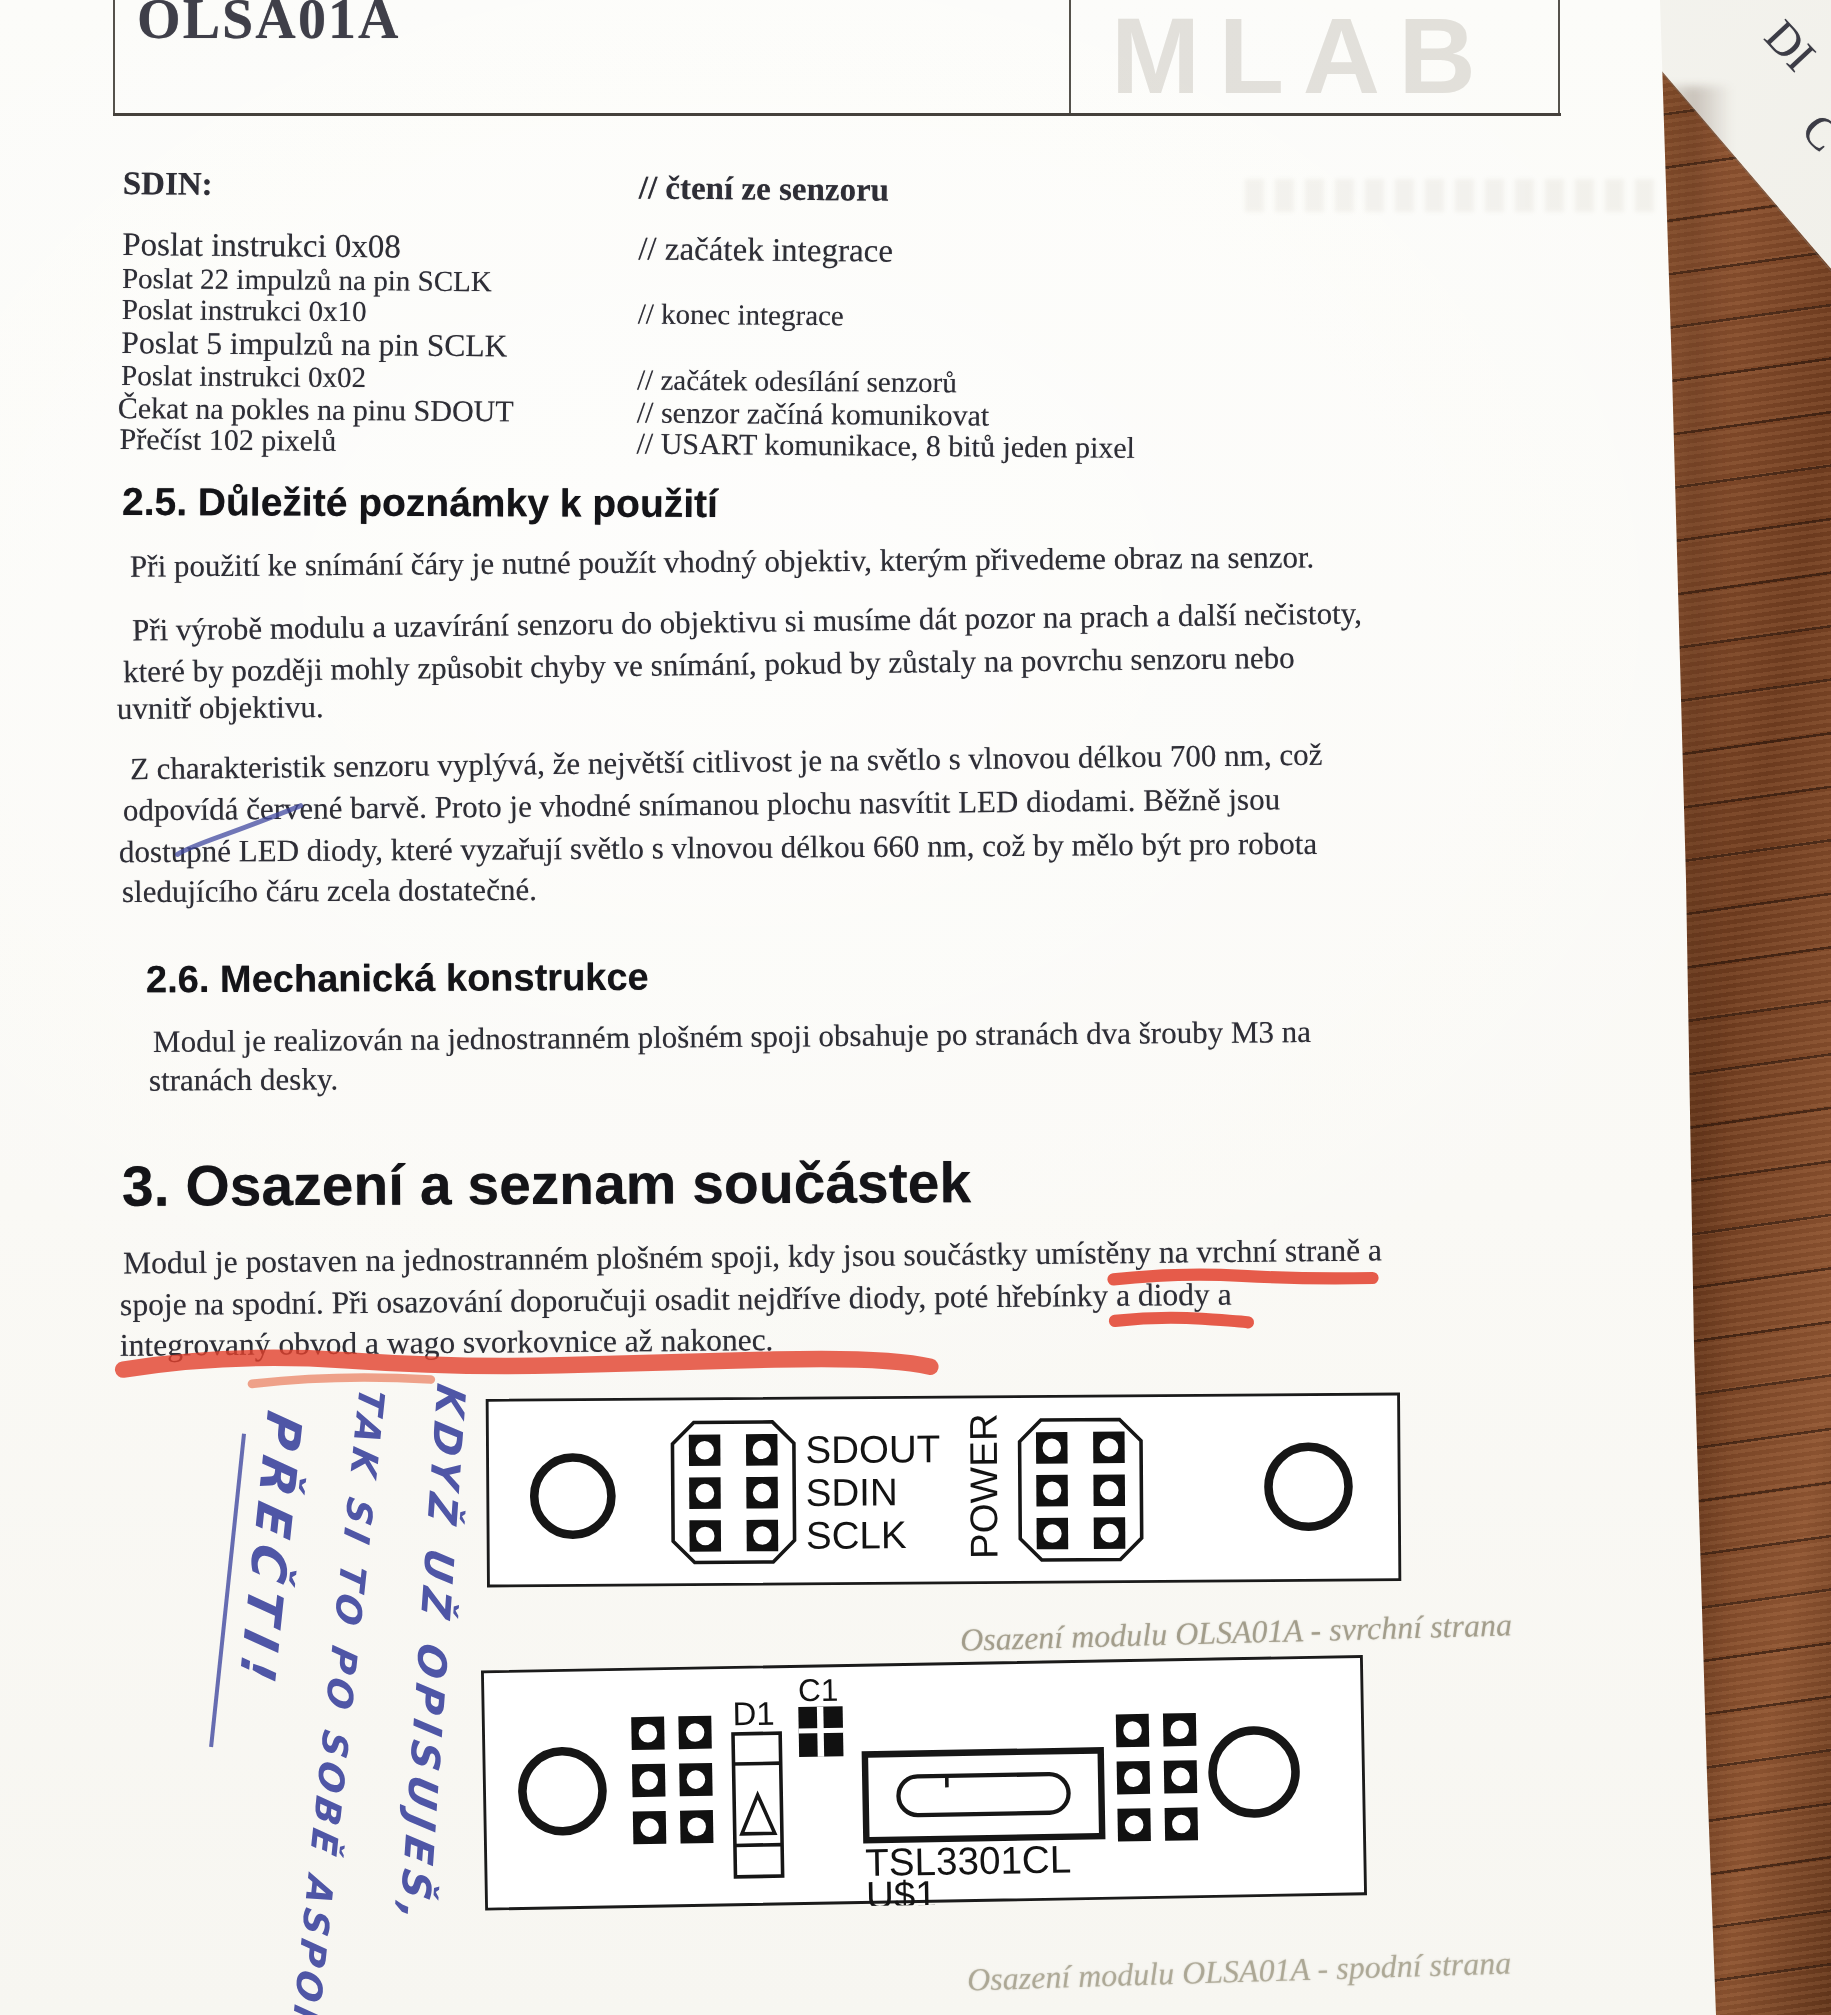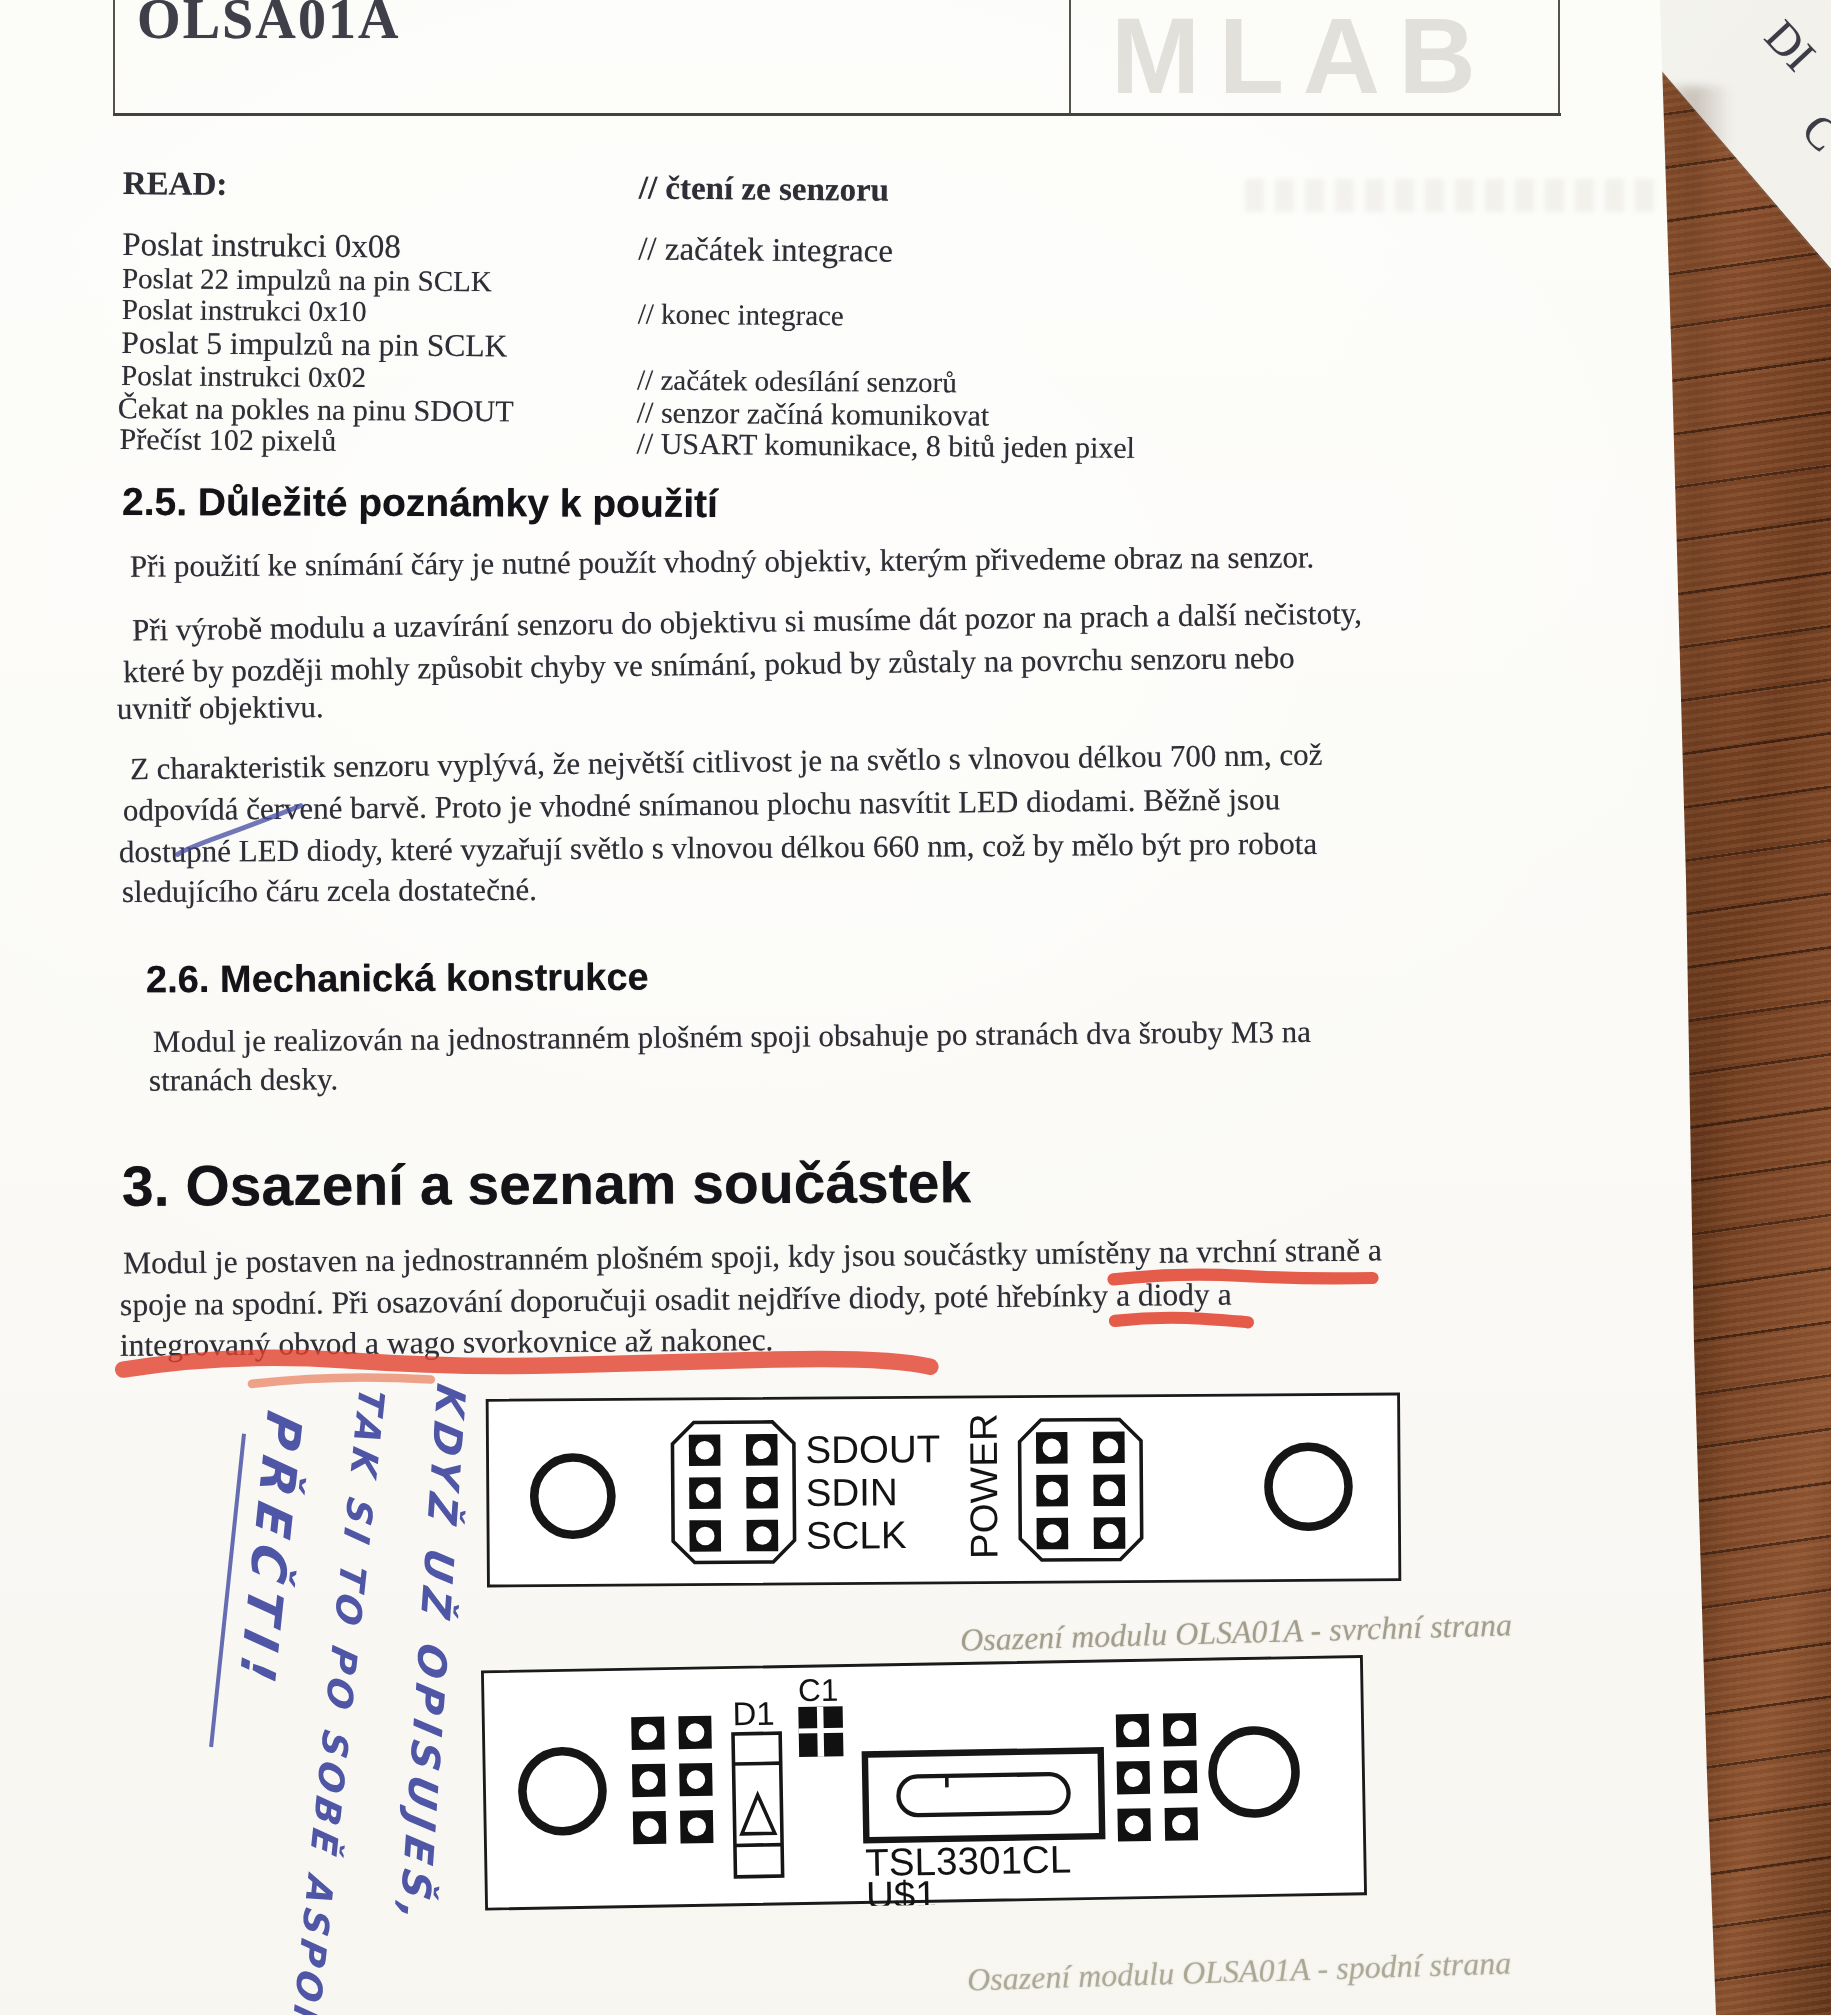--- a/index.html
+++ b/index.html
@@ -66,21 +66,21 @@
     <div class="boxline" style="left:113px;top:113px;width:1448px;height:2.9px;background:#45413c;"></div>
 
     <div class="pline" style="left:137px;top:-13px;font-size:56px;font-weight:bold;letter-spacing:2.1px;color:#3f3f49;">OLSA01A</div>
     <div style="position:absolute;left:1111px;top:-5.7px;font-family:'Liberation Sans',sans-serif;font-weight:bold;
                 font-size:107px;letter-spacing:18.6px;color:rgba(185,180,168,.38);">MLAB</div>
 
     <div class="ghost" style="left:1245px;top:179px;width:415px;height:33px;
                 background:repeating-linear-gradient(90deg,rgba(150,140,118,.18) 0 18.6px,rgba(150,140,118,0) 18.6px 30px);"></div>
 
     <div style="position:absolute;left:0;top:0;width:1832px;height:501px;transform:rotate(0.5deg);transform-origin:122px 165px;">
-      <div class="pline bold" style="left:123px;top:165px;font-size:33px;">READ:</div>
+      <div class="pline bold" style="left:123px;top:165px;font-size:33px;">SDIN:</div>
       <div class="pline bold" style="left:639px;top:165px;font-size:33px;">// čtení ze senzoru</div>
       <div class="pline" style="left:123px;top:226px;font-size:33px;">Poslat instrukci 0x08</div>
       <div class="pline" style="left:639px;top:226px;font-size:33px;">// začátek integrace</div>
       <div class="pline" style="left:123px;top:262px;font-size:29px;">Poslat 22 impulzů na pin SCLK</div>
       <div class="pline" style="left:123px;top:293px;font-size:29px;">Poslat instrukci 0x10</div>
       <div class="pline" style="left:639px;top:293px;font-size:29px;">// konec integrace</div>
       <div class="pline" style="left:123px;top:325px;font-size:31.5px;">Poslat 5 impulzů na pin SCLK</div>
       <div class="pline" style="left:123px;top:359px;font-size:29px;">Poslat instrukci 0x02</div>
       <div class="pline" style="left:639px;top:359px;font-size:29px;">// začátek odesílání senzorů</div>
       <div class="pline" style="left:120px;top:391px;font-size:30px;">Čekat na pokles na pinu SDOUT</div>

